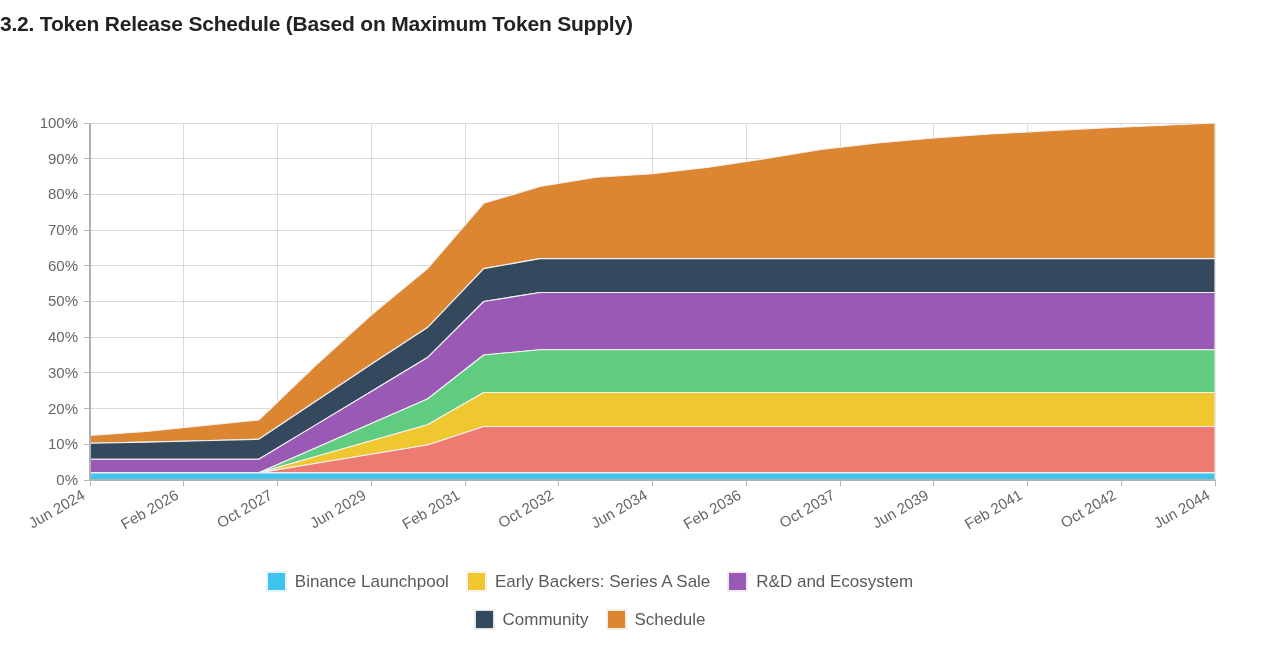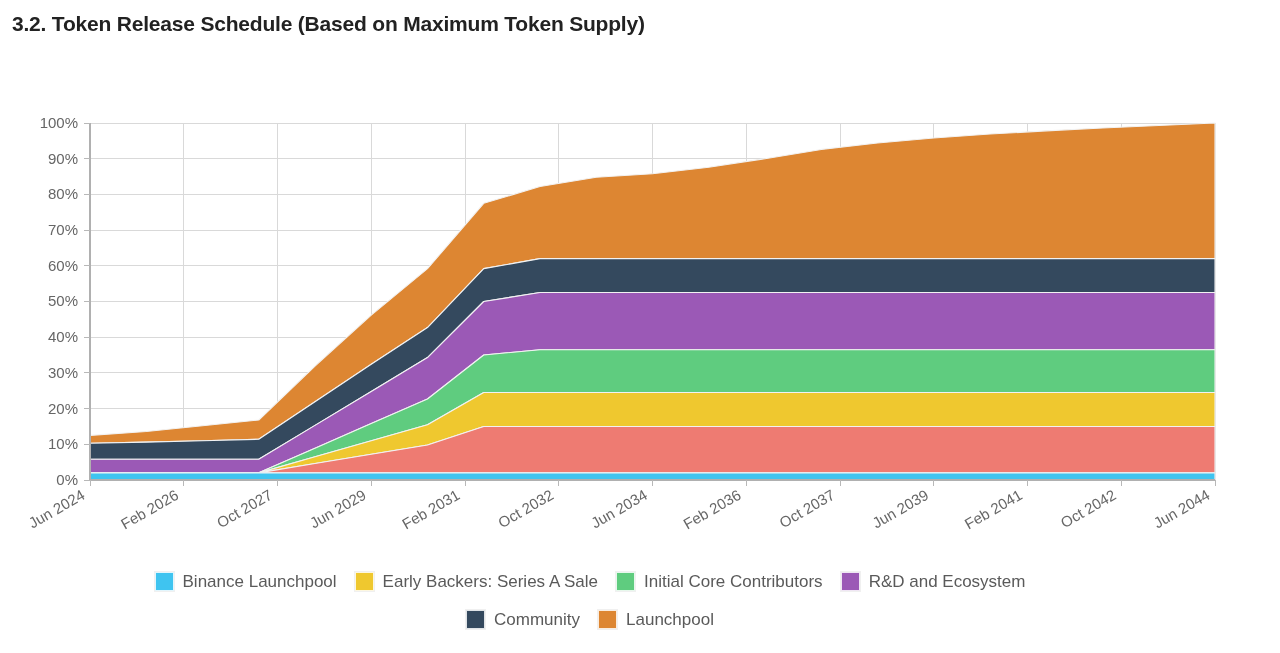--- a/index.html
+++ b/index.html
@@ -10,21 +10,21 @@
   body {
     width: 1280px;
     height: 653px;
     font-family: "Liberation Sans", sans-serif;
     color: #2c2c2c;
     overflow: hidden;
     position: relative;
   }
   #page-title {
     position: absolute;
-    left: 12px;
+    left: 0;
     top: 12px;
     font-size: 21px;
     font-weight: bold;
     letter-spacing: -0.2px;
     color: #222222;
     white-space: nowrap;
   }
   #chart-area {
     position: absolute;
     left: 0;
@@ -210,31 +210,27 @@
   <div class="legend-row row1" id="legend-row-1">
       <div class="legend-item">
         <span class="legend-swatch" style="background: rgb(63, 196, 240);"></span>
         <span class="legend-label">Binance Launchpool</span>
       </div>
       <div class="legend-item">
         <span class="legend-swatch" style="background: rgb(239, 200, 47);"></span>
         <span class="legend-label">Early Backers: Series A Sale</span>
       </div>
       <div class="legend-item">
-        <span class="legend-swatch" style="background: rgb(95, 204, 127);"></span>
-        <span class="legend-label">Initial Core Contributors</span>
-      </div>
-      <div class="legend-item">
         <span class="legend-swatch" style="background: rgb(155, 89, 182);"></span>
         <span class="legend-label">R&amp;D and Ecosystem</span>
       </div>
     </div>
   <div class="legend-row row2" id="legend-row-2">
       <div class="legend-item">
         <span class="legend-swatch" style="background: rgb(52, 73, 94);"></span>
         <span class="legend-label">Community</span>
       </div>
       <div class="legend-item">
         <span class="legend-swatch" style="background: rgb(221, 134, 50);"></span>
-        <span class="legend-label">Launchpool</span>
+        <span class="legend-label">Schedule</span>
       </div>
     </div>
 </div>
 
 </body></html>

